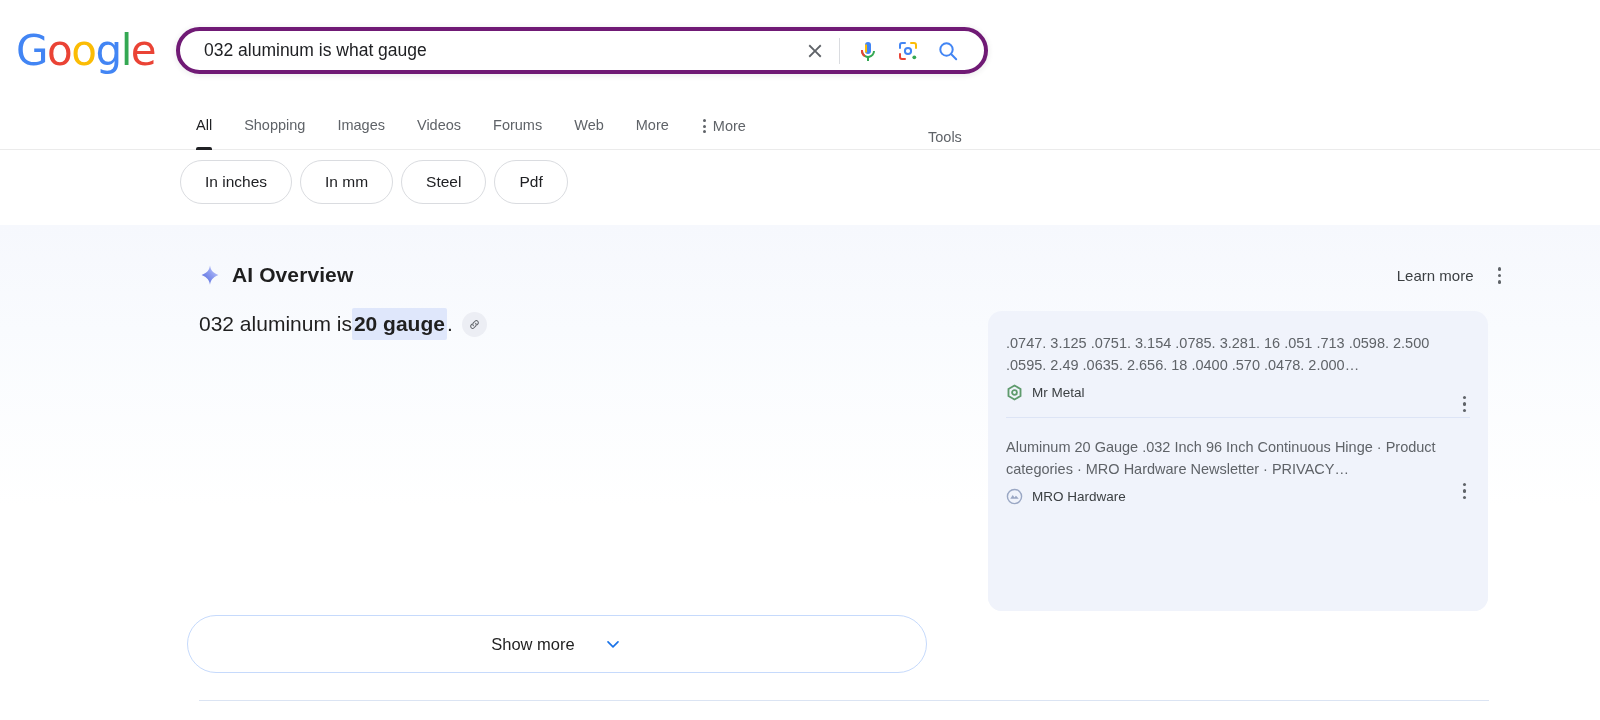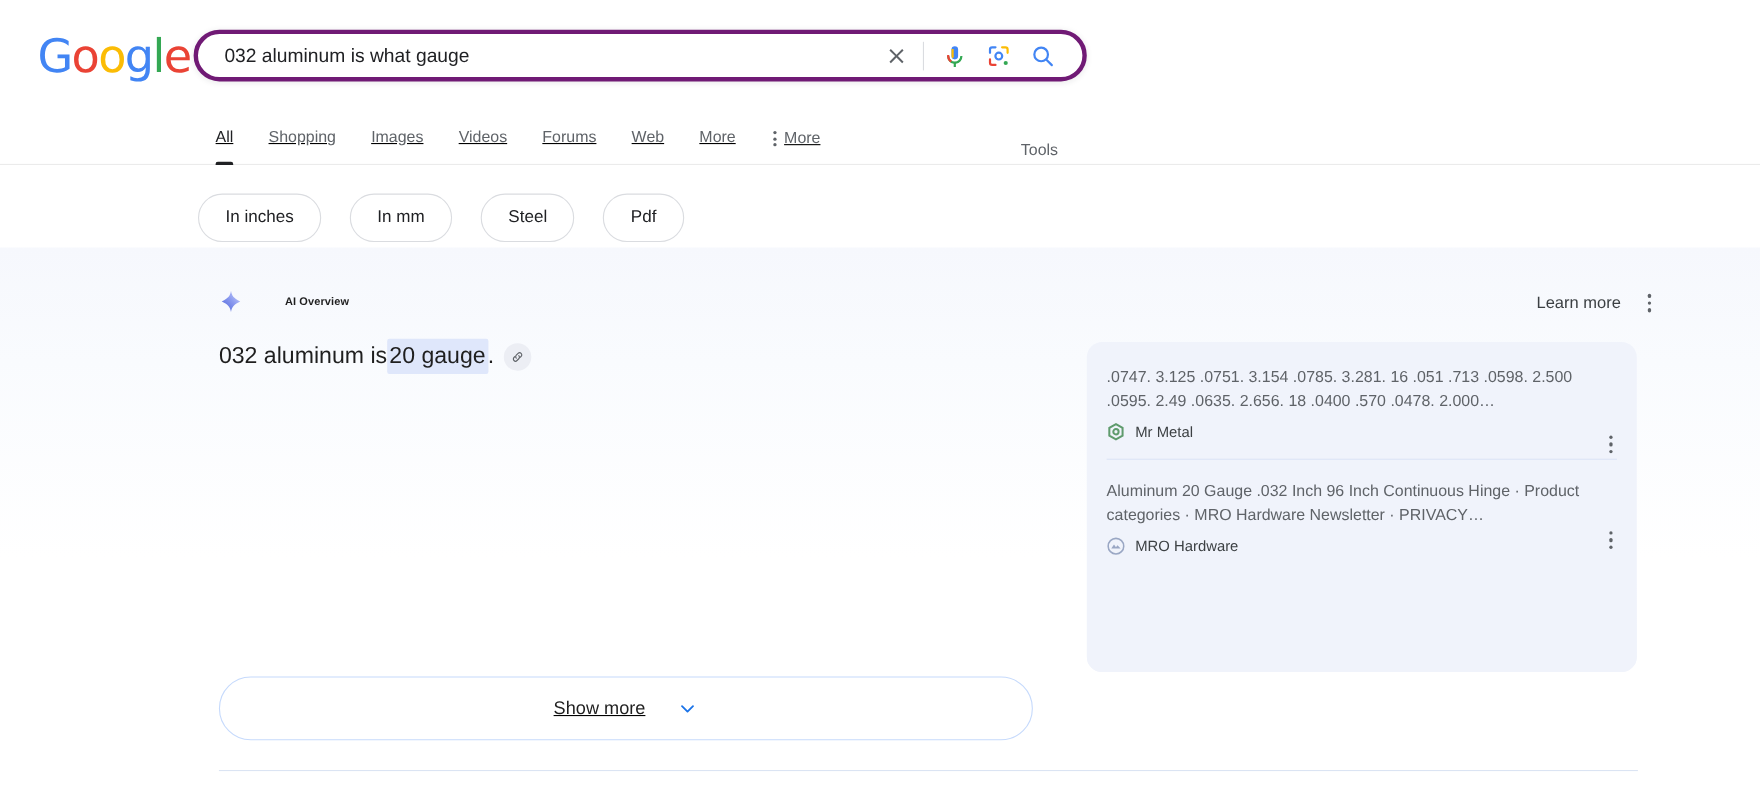--- a/index.html
+++ b/index.html
@@ -19,21 +19,20 @@
   }
   .logo {
     position: absolute;
     left: 16px; top: 30px;
     font-size: 42px;
     line-height: 42px;
     letter-spacing: -1.5px;
     font-family: "DejaVu Sans", sans-serif;
     font-weight: 400;
     user-select: none;
-    margin-left: 18px;
   }
   .logo span { display: inline-block; }
 
   .searchbar {
     position: absolute;
     left: 176px; top: 27px;
     width: 812px; height: 47px;
     border: 4px solid #701a75;
     border-radius: 24px;
     background: #fff;
@@ -74,21 +73,20 @@
     height: 48px;
     border-bottom: 1px solid #ebebeb;
   }
   .tabs {
     position: absolute;
     left: 192px; top: 0;
     display: flex;
     align-items: center;
     height: 48px;
     gap: 0;
-    text-decoration: underline;
   }
   .tab {
     font-size: 14.5px;
     color: #5f6368;
     padding: 0 16px;
     height: 48px;
     line-height: 46px;
     cursor: pointer;
     white-space: nowrap;
     position: relative;
@@ -123,23 +121,23 @@
     left: 928px; top: 12px;
     height: 48px; line-height: 46px;
     font-size: 14.5px;
     color: #5f6368;
     cursor: pointer;
   }
 
   
   .chips {
     position: absolute;
-    left: 180px; top: 176px;
+    left: 180px; top: 160px;
     display: flex;
-    gap: 26px;
+    gap: 8px;
   }
   .chip {
     height: 44px;
     padding: 0 24px;
     border: 1px solid #dadce0;
     border-radius: 22px;
     display: flex; align-items: center;
     font-size: 15.5px;
     color: #202124;
     background: #fff;
@@ -154,25 +152,24 @@
     width: 1600px;
     height: 470px;
     background: linear-gradient(180deg, #f6f8fd 0%, #f9fbfe 22%, #ffffff 60%, #ffffff 100%);
   }
   .aio-head {
     position: absolute;
     left: 199px; top: 38px;
     display: flex; align-items: center; gap: 11px;
   }
   .aio-title {
-    font-size: 10px;
+    font-size: 21px;
     font-weight: 700;
     color: #1f1f1f;
     letter-spacing: .1px;
-    margin-left: 27px;
   }
   .aio-right {
     position: absolute;
     right: 95px; top: 38px;
     display: flex; align-items: center; gap: 20px;
   }
   .learn-more {
     font-size: 15px;
     color: #3c4043;
     cursor: pointer;
@@ -196,21 +193,21 @@
     color: #1f1f1f;
     line-height: 30px;
     display: flex;
     align-items: center;
     flex-wrap: wrap;
   }
   .hl {
     background: #dfe7fb;
     border-radius: 2px;
     padding: 1px 2px;
-    font-weight: 400;
+    font-weight: 700;
   }
   .link-chip {
     display: inline-flex;
     align-items: center; justify-content: center;
     width: 25px; height: 25px;
     border-radius: 50%;
     background: #eceef4;
     margin-left: 9px;
     cursor: pointer;
     flex: 0 0 auto;
@@ -262,30 +259,29 @@
     position: absolute;
     left: 0; right: 0; bottom: 0;
     height: 90px;
     background: linear-gradient(180deg, rgba(240,243,251,0) 0%, rgba(240,243,251,.85) 55%, rgba(240,243,251,1) 100%);
     pointer-events: none;
   }
 
   
   .show-more {
     position: absolute;
-    left: 199px; top: 390px;
+    left: 187px; top: 390px;
     width: 740px; height: 58px;
     border: 1px solid #c6dafc;
     border-radius: 29px;
     background: #fff;
     display: flex;
     align-items: center; justify-content: center;
     gap: 28px;
     cursor: pointer;
-    text-decoration: underline;
   }
   .show-more-label {
     font-size: 16.5px;
     color: #1f1f1f;
   }
 
   .bottom-divider {
     position: absolute;
     left: 199px; top: 700px;
     width: 1290px; height: 1px;

